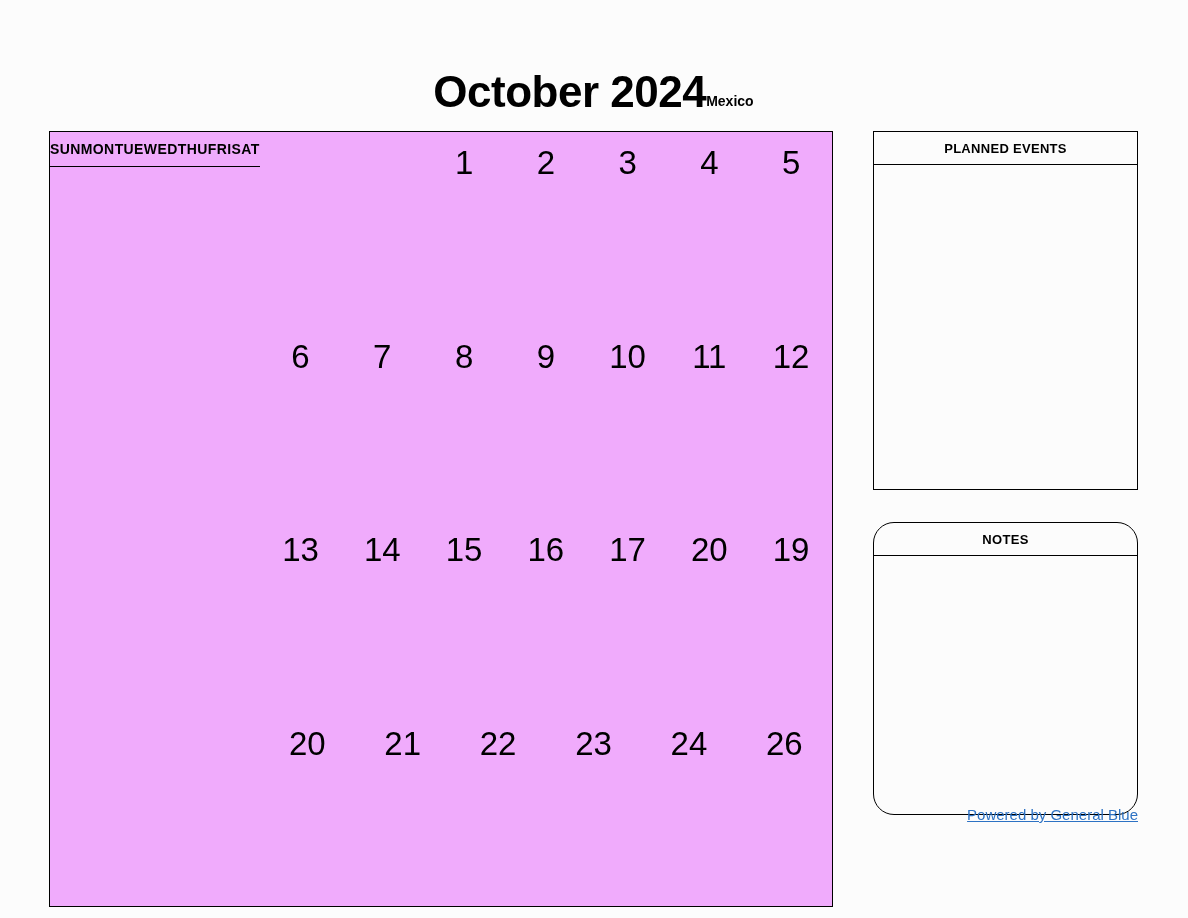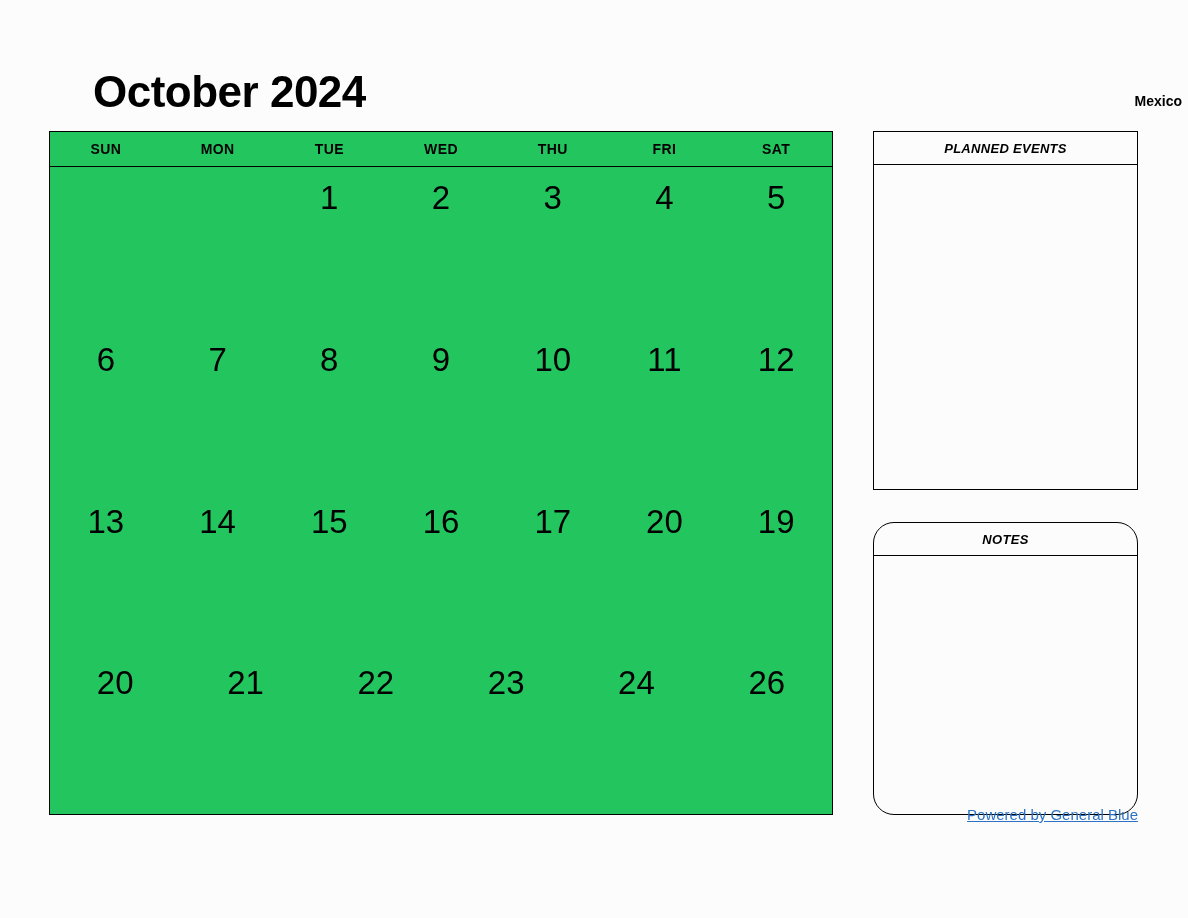--- a/index.html
+++ b/index.html
@@ -23,22 +23,21 @@
 
   
   .header {
     position: absolute;
     left: 49px;
     top: 52px;
     width: 1089px;
     height: 62px;
     display: flex;
     align-items: flex-end;
-    justify-content: space-between;
-    margin-left: 44px;
+    justify-content: center;
   }
   .month-title {
     font-size: 44px;
     font-weight: bold;
     line-height: 1;
     letter-spacing: -0.5px;
     white-space: nowrap;
   }
   .region-title {
     font-size: 14px;
@@ -47,26 +46,25 @@
     white-space: nowrap;
     padding-bottom: 6px;
   }
 
   
   .calendar {
     position: absolute;
     left: 49px;
     top: 131px;
     width: 784px;
-    height: 684px;
+    height: 776px;
     border: 1px solid #000;
     box-sizing: border-box;
-    background: #22c55e;
-    display: flex;
-    flex-direction: column;
+    background: #f0abfc;
+    display: flex;
   }
   .weekday-row {
     display: flex;
     height: 34px;
     border-bottom: 1px solid #000;
     flex: 0 0 auto;
   }
   .weekday-cell {
     flex: 1 1 0;
     display: flex;
@@ -113,21 +111,20 @@
   }
   .panel-title {
     height: 32px;
     border-bottom: 1px solid #000;
     display: flex;
     align-items: center;
     justify-content: center;
     font-size: 13px;
     font-weight: bold;
     letter-spacing: 0.3px;
-    font-style: italic;
   }
   .panel-body {
     width: 100%;
   }
   .panel-events {
     position: absolute;
     left: 0;
     top: 0;
     width: 265px;
     height: 359px;

